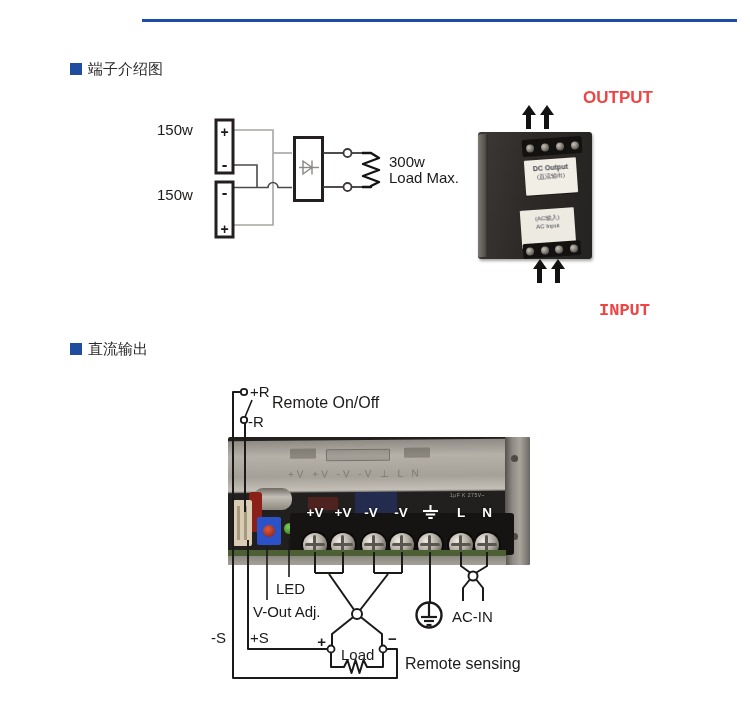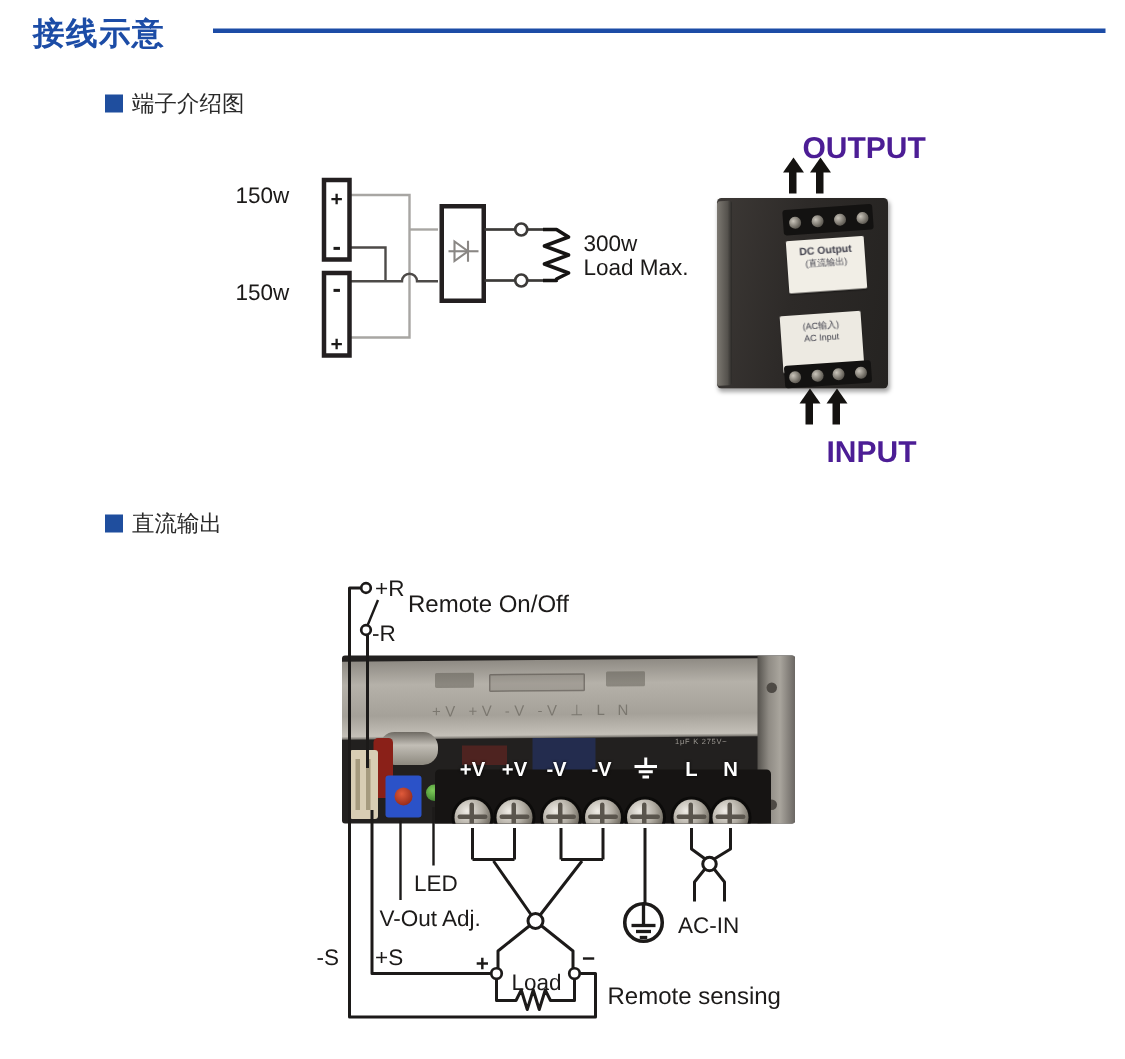--- a/index.html
+++ b/index.html
@@ -17,38 +17,38 @@
 
   
   svg{position:absolute;overflow:visible;pointer-events:none;}
   svg text{font-family:"Liberation Sans",sans-serif;fill:#1c1a19;}
   .t15{font-size:15px;}
   .t16{font-size:16px;}
   .tb{font-weight:bold;}
 
   
   #device-photo{width:130px;height:215px;}
-  .dp-caption{font-size:20px;font-weight:bold;color:#4c1d95;}
+  .dp-caption{font-size:17px;font-weight:bold;color:#ef4444;margin-left:48px;}
   .arrow{position:absolute;width:5px;height:15px;background:#141210;margin-top:9px;}
   .arrow::before{content:"";position:absolute;left:-4.5px;top:-9px;width:0;height:0;
     border-left:7px solid transparent;border-right:7px solid transparent;
     border-bottom:10px solid #141210;}
   .device-box{background:linear-gradient(100deg,#3d3936 0%,#2d2a28 45%,#252321 100%);
     border-radius:3px;box-shadow:1px 2px 3px rgba(0,0,0,.35);}
   .dev-strip{background:#131211;display:flex;align-items:center;justify-content:space-around;
     border-radius:2px;}
   .screwdot{width:8px;height:8px;border-radius:50%;
     background:radial-gradient(circle at 35% 35%,#c9c4ba,#6e6a62 60%,#3a3733);}
   .dev-label{background:#f1eee6;border-radius:1px;text-align:center;line-height:1.25;
     color:#3c3c48;filter:blur(0.4px);box-shadow:0 1px 1px rgba(0,0,0,.4);}
   .dev-label .l1{font-size:7px;font-weight:bold;}
   .dev-label .l2{font-size:6px;}
 
   
-  #internals-photo{width:302px;height:112px;background:#22201f;border-radius:2px;overflow:hidden;}
+  #internals-photo{width:302px;height:128px;background:#22201f;border-radius:2px;overflow:hidden;}
   .cover{background:linear-gradient(180deg,#8f8b84 0%,#b5b1a9 30%,#a5a199 70%,#c4c0b8 96%,#6d6a64 100%);}
   .engraving{font-size:10px;letter-spacing:3px;color:#3a372f;opacity:.4;white-space:nowrap;}
   .smudge{background:rgba(60,56,50,.35);border-radius:1px;}
   .chassis-right{background:linear-gradient(90deg,#55524d 0%,#8f8b84 30%,#a9a59d 60%,#6b6763 100%);}
   .chassis-left{background:linear-gradient(90deg,#7d7972 0%,#55524d 70%,#2a2826 100%);}
   .pcb-edge{background:#4c5f35;}
   .chassis-bottom{background:linear-gradient(180deg,#8b887f,#a5a199);}
   .tblock{background:#161413;border-radius:3px;}
   .screw{position:absolute;width:24px;height:24px;border-radius:50%;
     background:radial-gradient(circle at 35% 32%,#efece6,#b1aca2 45%,#7b766c 70%,#4a463f 100%);
@@ -60,21 +60,20 @@
   .tlabel{position:absolute;width:30px;text-align:center;color:#ffffff;font-weight:bold;
     font-size:13.5px;text-shadow:0 0 2px #000;}
   .cap-brand{font-size:12px;font-weight:bold;font-style:italic;color:#e8e5df;margin-top:46px;}
   .cap-sub{font-size:5px;color:#b9b5ae;opacity:.8;letter-spacing:.5px;}
 </style>
 </head>
 <body>
 
 <div id="page">
 
-  <div class="abs page-title" style="left:22px;top:8px;">接线示意</div>
   <div class="abs title-rule" style="left:142px;top:19px;width:595px;"></div>
 
   <div class="abs bullet" style="left:70px;top:63px;"></div>
   <div class="abs section-label" style="left:88px;top:60px;">端子介绍图</div>
 
   <svg style="left:140px;top:95px;" width="330" height="200" viewBox="140 95 330 200">
 
     <g stroke="#a8a6a3" stroke-width="1.6" fill="none">
       <path d="M233,130 H273 V225 H233"></path>
       <path d="M273,153 H292"></path>
@@ -139,21 +138,21 @@
       <div class="abs dev-strip" style="left:45px;top:110px;width:58px;height:15px;transform:rotate(-4deg);">
         <span class="screwdot"></span>
         <span class="screwdot"></span>
         <span class="screwdot"></span>
         <span class="screwdot"></span>
       </div>
     </div>
 
     <div class="arrow" style="left:62px;top:171px;"></div>
     <div class="arrow" style="left:80px;top:171px;"></div>
-    <div class="abs dp-caption" style="left:76px;top:203px;">INPUT</div>
+    <div class="abs dp-caption" style="left:76px;top:213px;font-family:Liberation Mono, monospace;">INPUT</div>
   </div>
 
   <div class="abs bullet" style="left:70px;top:343px;"></div>
   <div class="abs section-label" style="left:88px;top:340px;">直流输出</div>
 
   <div class="abs" id="internals-photo" style="left:228px;top:437px;">
 
     <div class="abs cover" style="left:0;top:3px;width:278px;height:52px;transform:skewY(-0.5deg);">
       <div class="abs smudge" style="left:62px;top:8px;width:26px;height:10px;"></div>
       <div class="abs smudge" style="left:98px;top:9px;width:62px;height:10px;border:1px solid rgba(60,56,50,.4);background:rgba(60,56,50,.15);"></div>

